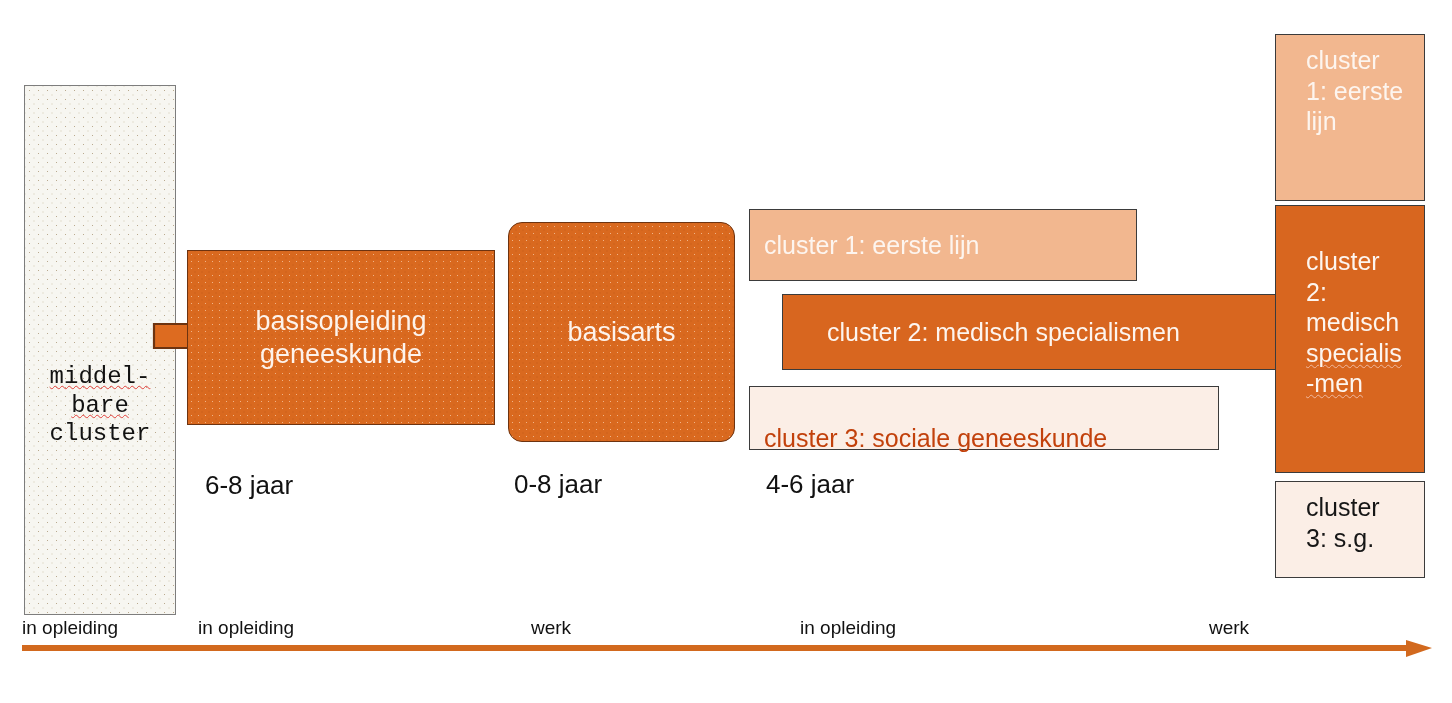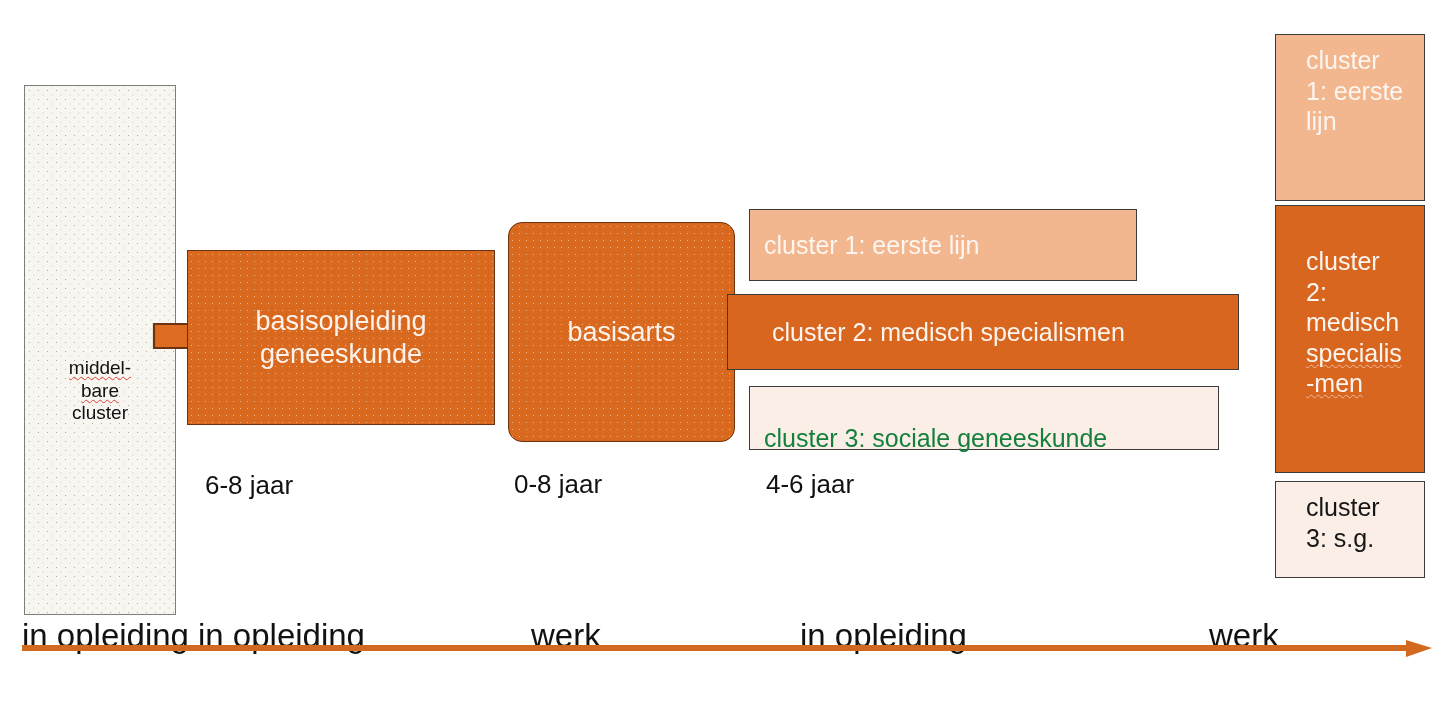--- a/index.html
+++ b/index.html
@@ -43,24 +43,25 @@
     background-color: #f7f6f1;
     background-image:
       radial-gradient(#b9a98e 0.9px, transparent 1.0px),
       radial-gradient(#cfc4ae 0.9px, transparent 1.0px);
     background-size: 9px 9px, 9px 9px;
     background-position: 0 0, 4.5px 4.5px;
     justify-content: center;
   }
   #school-box .label {
     text-align: center;
-    font-size: 19px;
+    font-size: 24px;
     color: #111111;
     position: relative;
-    top: 41px;
+    top: 56px;
+    font-family: Liberation Mono, monospace;
   }
   .sp {
     text-decoration: underline;
     text-decoration-style: wavy;
     text-decoration-color: #e0403a;
     text-decoration-thickness: 1px;
     text-underline-offset: 2px;
   }
 
   
@@ -120,37 +121,37 @@
   #cluster1-bar {
     left: 749px;
     top: 209px;
     width: 388px;
     height: 72px;
     background: #f2b78f;
   }
   #cluster1-bar .label { color: #fdf5ef; }
 
   #cluster2-bar {
-    left: 727px;
+    left: 782px;
     top: 294px;
     width: 512px;
     height: 76px;
     background: #d8661f;
     padding-left: 44px;
   }
   #cluster2-bar .label { color: #fdf5ef; }
 
   #cluster3-bar {
     left: 749px;
     top: 386px;
     width: 470px;
     height: 64px;
     background: #fbeee6;
   }
-  #cluster3-bar .label { color: #15803d; margin-top: 40px; }
+  #cluster3-bar .label { color: #c2410c; margin-top: 40px; }
 
   
   .cluster-card {
     padding: 10px 0 0 30px;
     align-items: flex-start;
   }
   .cluster-card .label {
     font-size: 25px;
     text-align: left;
     line-height: 1.22;
@@ -204,21 +205,21 @@
   
   #timeline-axis {
     position: absolute;
     left: 22px;
     top: 640px;
     width: 1410px;
     height: 22px;
   }
   .phase {
     position: absolute;
-    font-size: 33px;
+    font-size: 19px;
     color: #111111;
     white-space: nowrap;
     top: 617px;
   }
   #phase-0 { left: 22px; }
   #phase-1 { left: 198px; }
   #phase-2 { left: 531px; }
   #phase-3 { left: 800px; }
   #phase-4 { left: 1209px; }
 </style>

